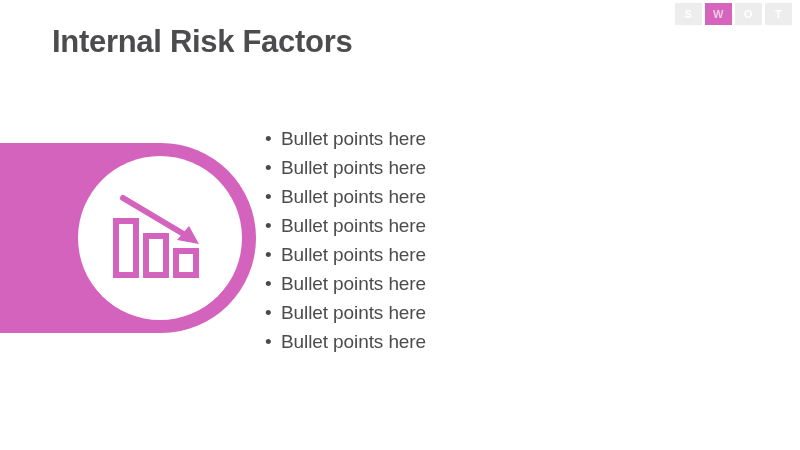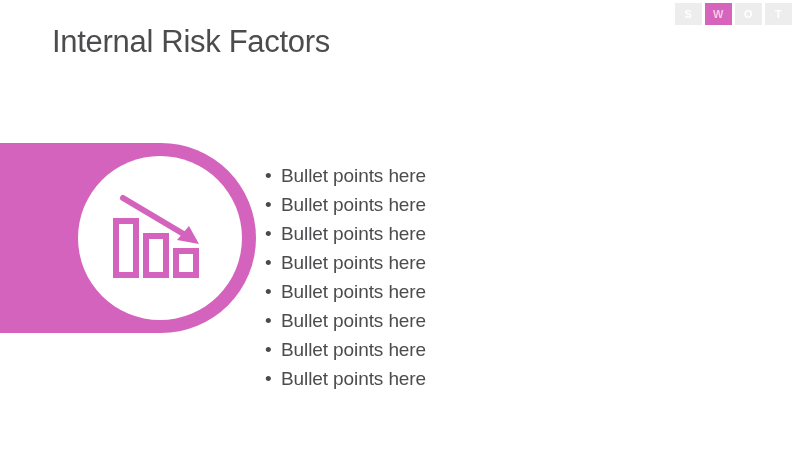--- a/index.html
+++ b/index.html
@@ -49,21 +49,21 @@
     background: #d664bd;
     color: #f4c9ea;
   }
 
   
   #slide-title {
     position: absolute;
     left: 52px;
     top: 24px;
     font-size: 31px;
-    font-weight: normal;
+    font-weight: bold;
     color: #4c4c4e;
     letter-spacing: -0.3px;
     white-space: nowrap;
     font-family: "Liberation Sans", sans-serif;
   }
 
   
   #icon-band {
     position: absolute;
     left: -40px;
@@ -109,21 +109,20 @@
     font-size: 19px;
     line-height: 29px;
   }
   .bullet-text {
     color: #4c4c4e;
     font-size: 19px;
     line-height: 29px;
     letter-spacing: -0.1px;
     white-space: nowrap;
     font-family: "Liberation Sans", sans-serif;
-    margin-top: 37px;
   }
 </style>
 </head>
 <body>
 
 <div id="slide">
 
   <div id="swot-nav">
     <div class="swot-tab">
       <span>S</span>

